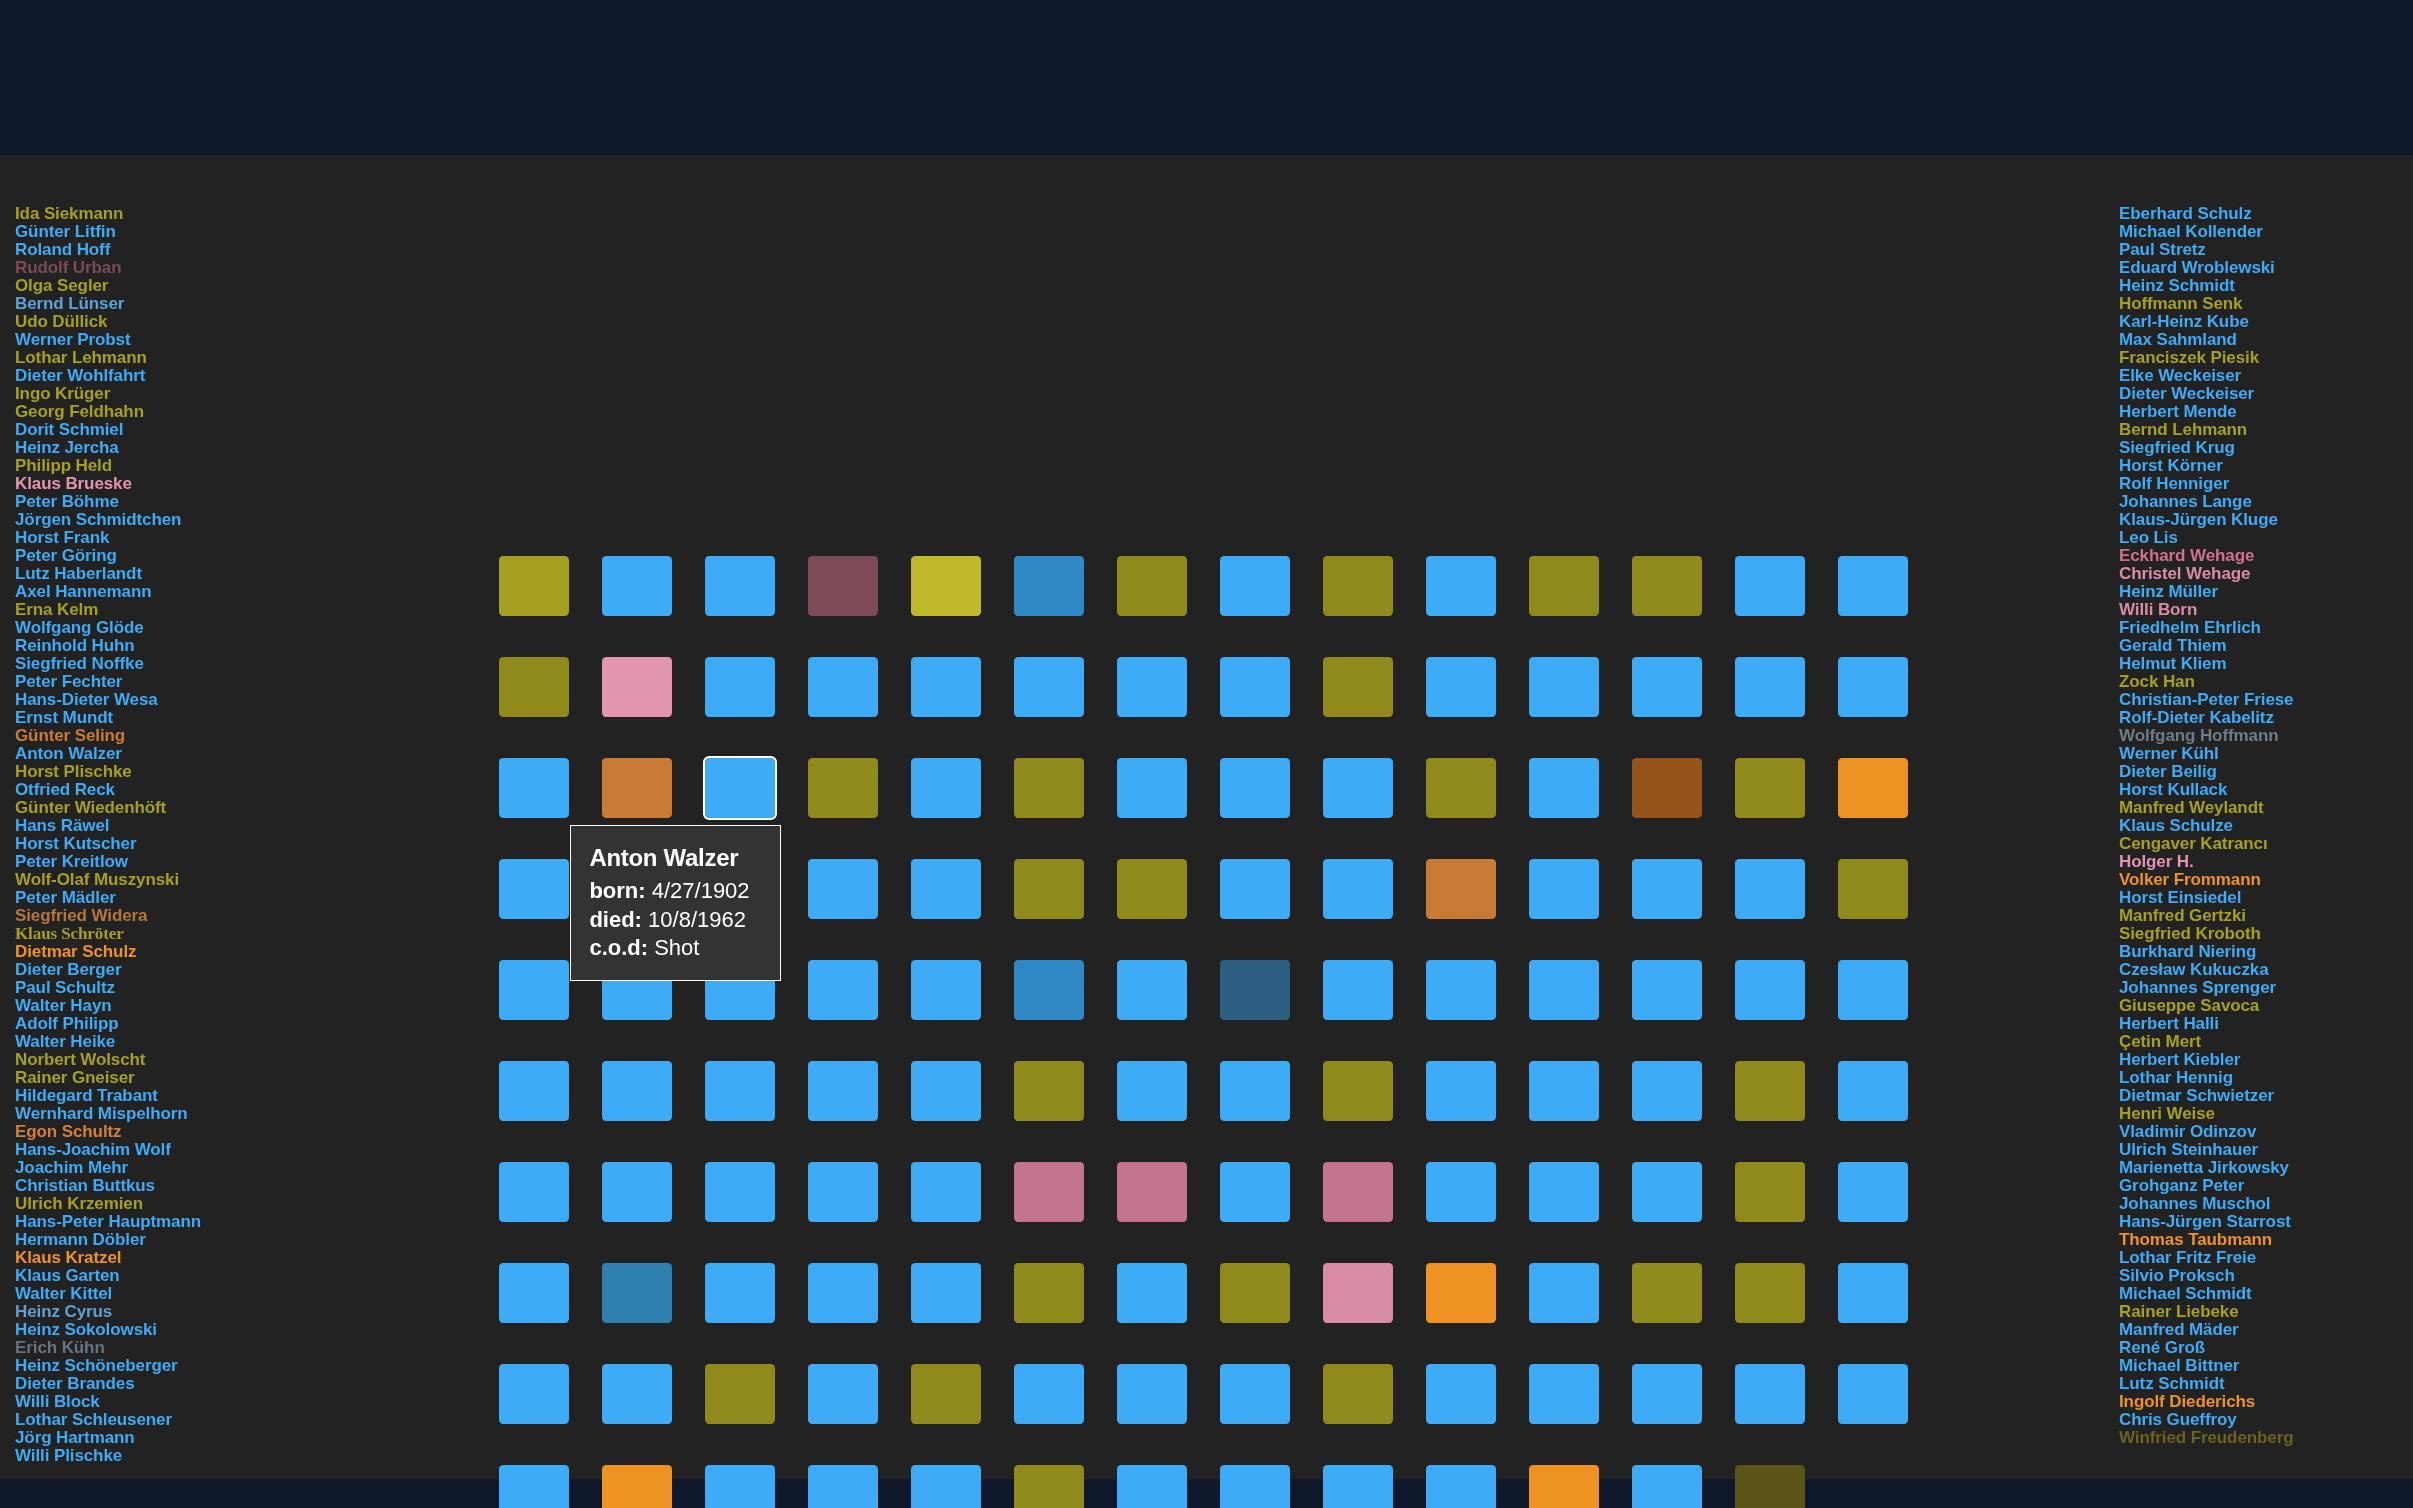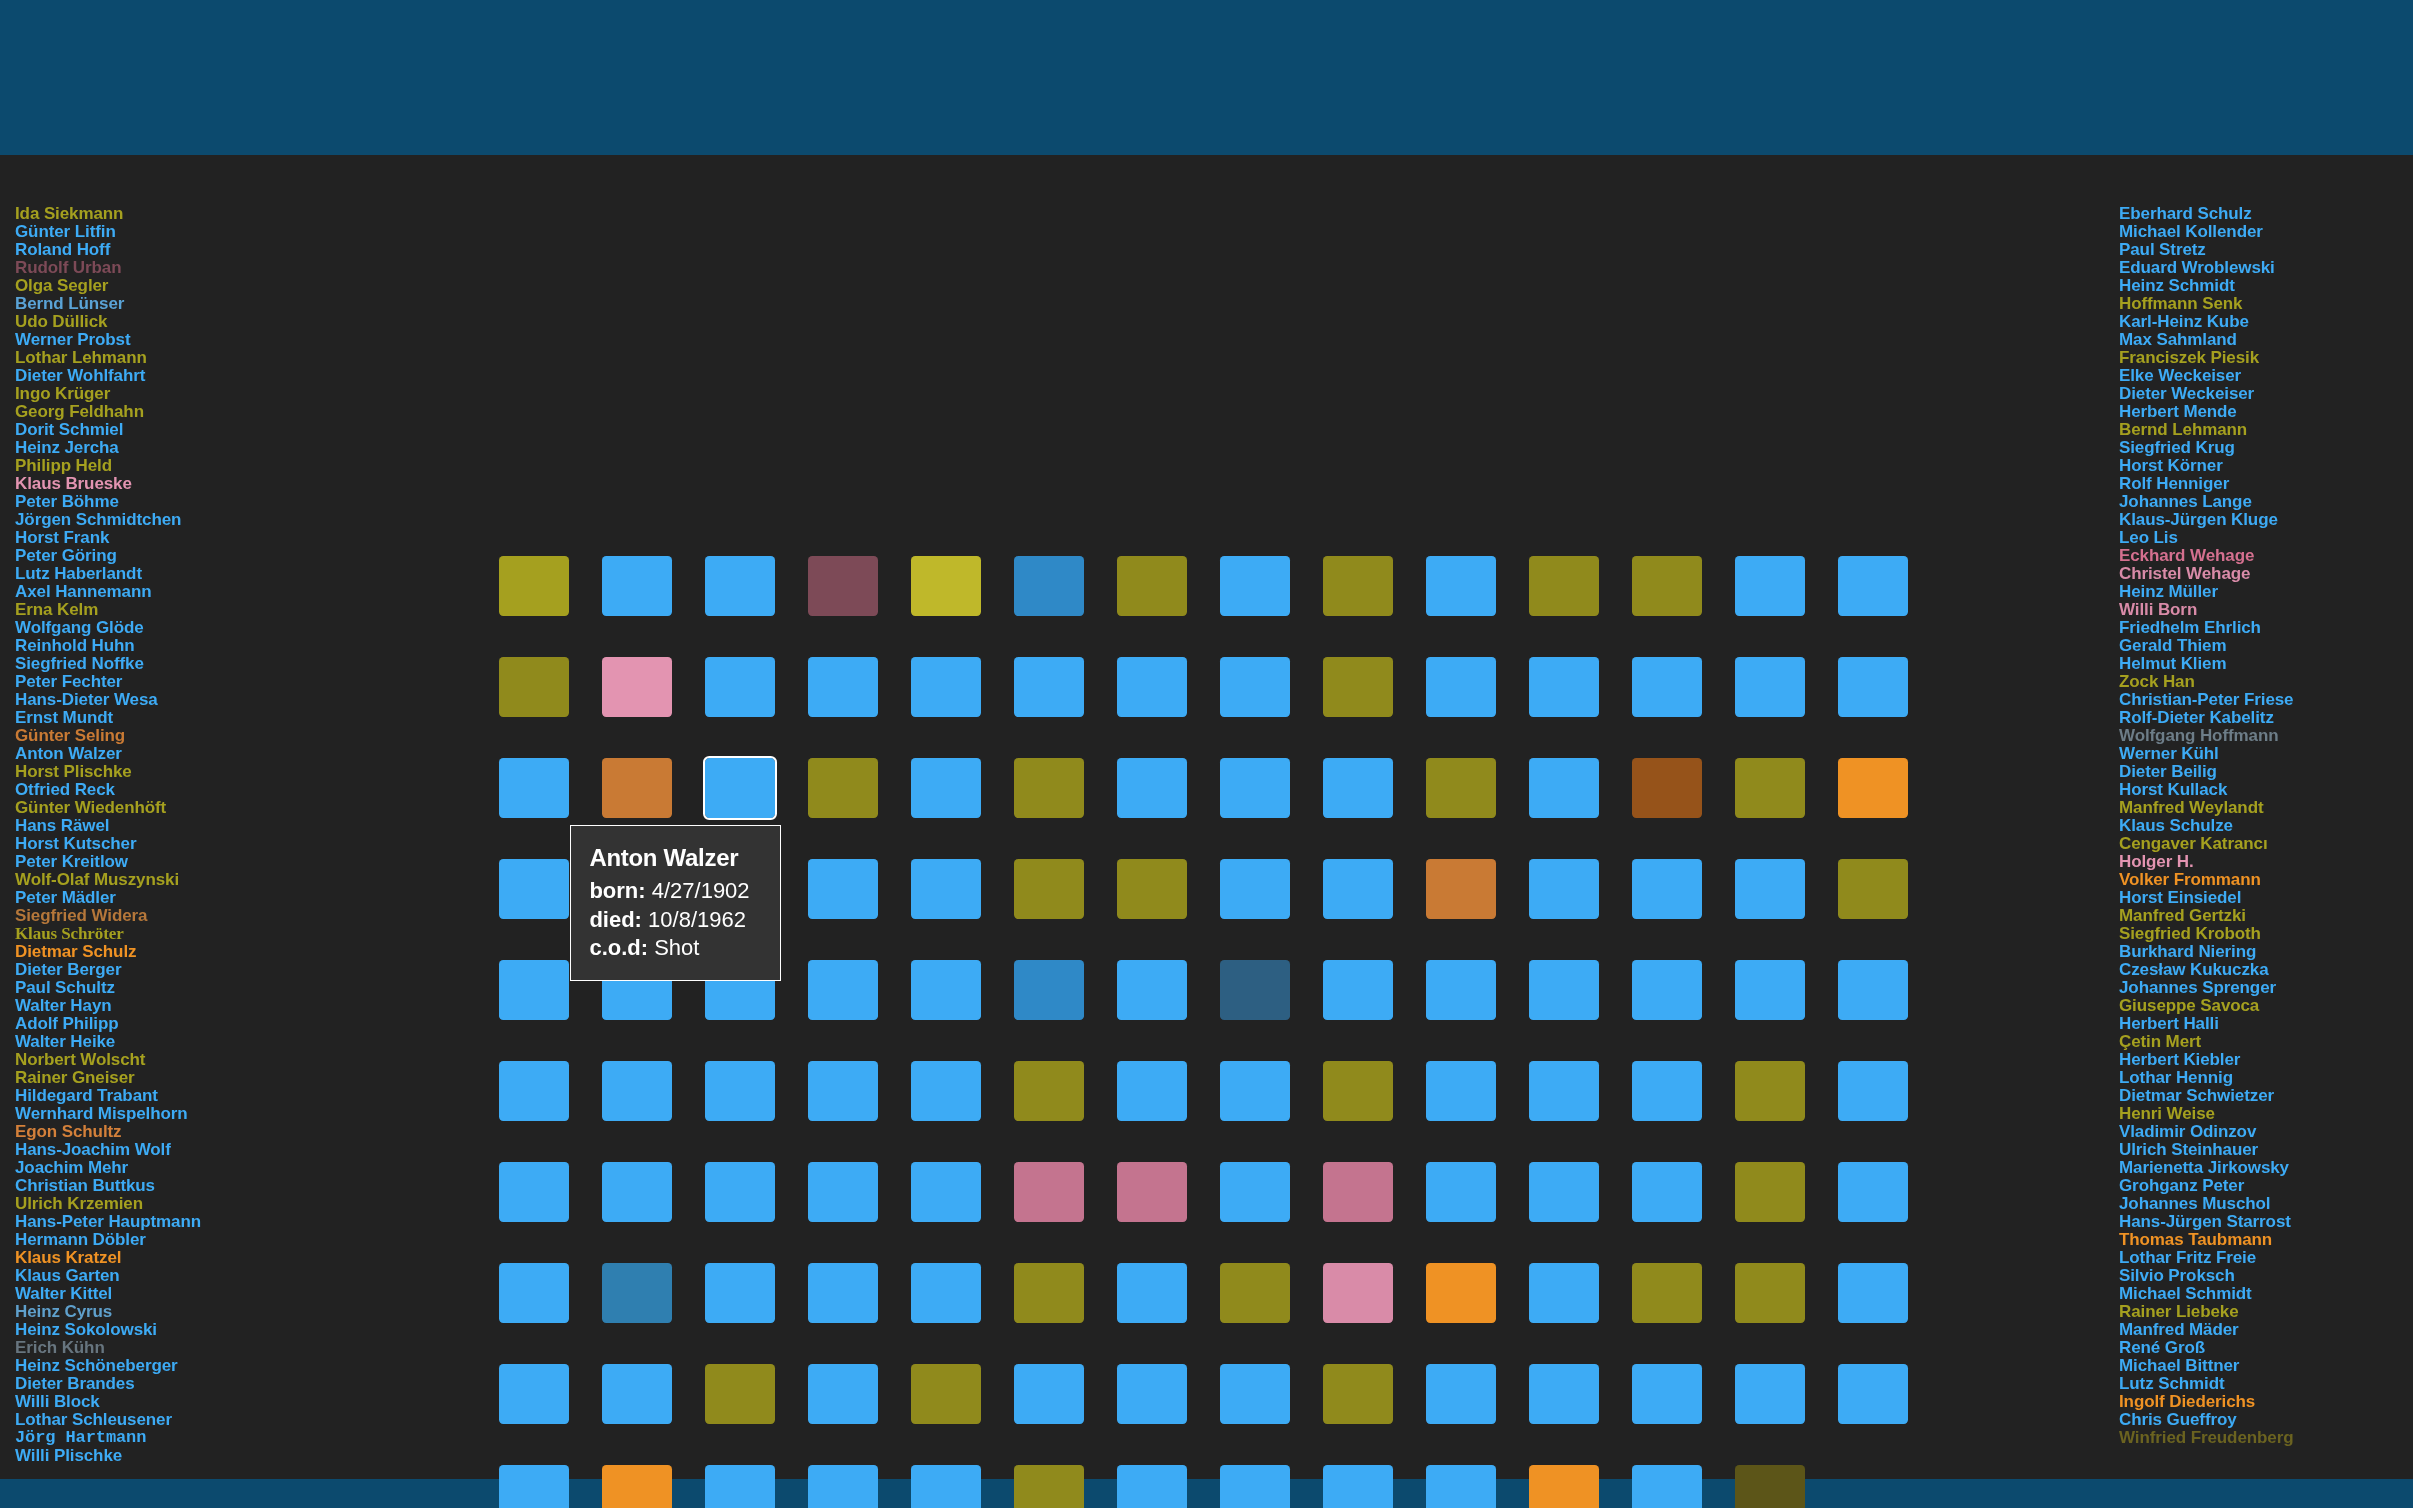--- a/index.html
+++ b/index.html
@@ -7,21 +7,21 @@
     width: 2413px;
     height: 1508px;
     background: #000000;
     font-family: "Liberation Sans", sans-serif;
     overflow: hidden;
   }
   #stage {
     position: relative;
     width: 2413px;
     height: 1508px;
-    background: #0c4a6e;
+    background: #0f172a;
   }
   
   #page {
     position: absolute;
     left: 0;
     top: 155px;
     width: 2413px;
     height: 1324px;
     background: #222222;
   }
@@ -166,21 +166,21 @@
         <span class="name" style="color: rgb(239, 146, 36);">Klaus Kratzel</span>
         <span class="name" style="color: rgb(61, 171, 245);">Klaus Garten</span>
         <span class="name" style="color: rgb(61, 171, 245);">Walter Kittel</span>
         <span class="name" style="color: rgb(95, 160, 204);">Heinz Cyrus</span>
         <span class="name" style="color: rgb(61, 171, 245);">Heinz Sokolowski</span>
         <span class="name" style="color: rgb(103, 117, 127);">Erich Kühn</span>
         <span class="name" style="color: rgb(61, 171, 245);">Heinz Schöneberger</span>
         <span class="name" style="color: rgb(61, 171, 245);">Dieter Brandes</span>
         <span class="name" style="color: rgb(61, 171, 245);">Willi Block</span>
         <span class="name" style="color: rgb(61, 171, 245);">Lothar Schleusener</span>
-        <span class="name" style="color: rgb(61, 171, 245); font-family: Liberation Mono, monospace;">Jörg Hartmann</span>
+        <span class="name" style="color: rgb(61, 171, 245);">Jörg Hartmann</span>
         <span class="name" style="color: rgb(61, 171, 245);">Willi Plischke</span>
       </div>
 
     <div id="names-right" class="names-col">
         <span class="name" style="color: rgb(61, 171, 245);">Eberhard Schulz</span>
         <span class="name" style="color: rgb(61, 171, 245);">Michael Kollender</span>
         <span class="name" style="color: rgb(61, 171, 245);">Paul Stretz</span>
         <span class="name" style="color: rgb(61, 171, 245);">Eduard Wroblewski</span>
         <span class="name" style="color: rgb(61, 171, 245);">Heinz Schmidt</span>
         <span class="name" style="color: rgb(165, 160, 31);">Hoffmann Senk</span>

